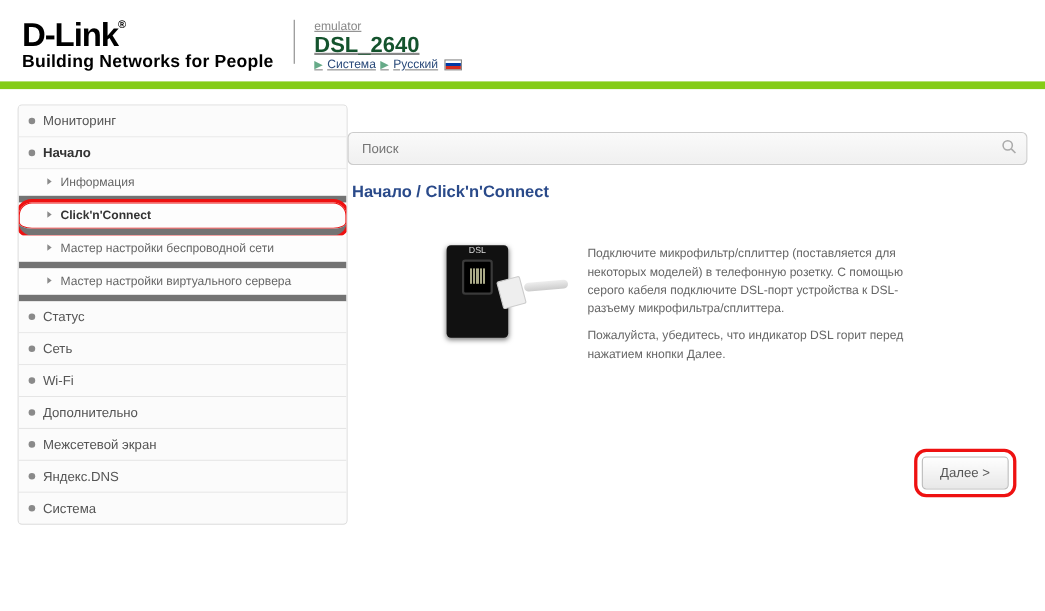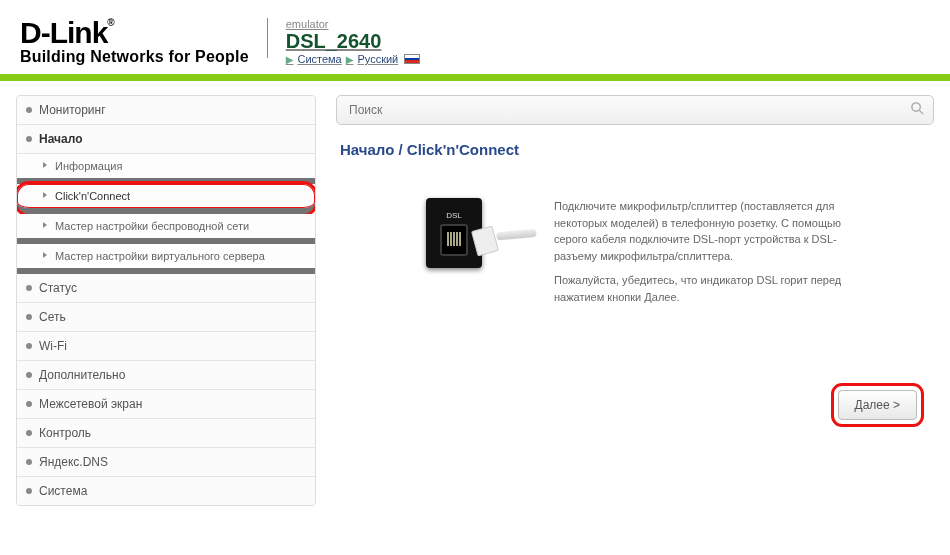--- a/index.html
+++ b/index.html
@@ -9,39 +9,39 @@
 .logo-main { font-family: "Arial Black", Arial, sans-serif; font-size: 30px; font-weight: 900; letter-spacing: -1px; color: #000; line-height: 1; }
 .logo-main sup { font-size: 10px; vertical-align: top; }
 .logo-sub { font-size: 16px; font-weight: bold; color: #000; letter-spacing: 0.2px; }
 .vline { width: 1px; background: #888; height: 40px; margin: 0 6px; }
 .model-block { display: flex; flex-direction: column; font-size: 11px; color: #888; text-decoration: underline; }
 .model-name { font-size: 20px; font-weight: bold; color: #14532d; }
 .model-links { display: flex; gap: 4px; align-items: center; font-size: 11px; }
 .model-links .caret { color: #6a8; font-size: 10px; }
 .model-links a { color: #2a4a7a; text-decoration: none; }
 .flag { width: 16px; height: 10px; display: inline-block; background: linear-gradient(to bottom, #fff 0 33%, #0039A6 33% 66%, #D52B1E 66% 100%); border: 1px solid #888; vertical-align: middle; margin-left: 2px; }
-.content { display: flex; gap: 20px; padding: 14px 16px 30px 16px; }
+.content { display: flex; padding: 14px 16px 30px 16px; align-items: center; }
 .sidebar { width: 300px; flex-shrink: 0; }
 .menu { border: 1px solid #ddd; border-radius: 4px; overflow: hidden; }
 .menu-item { padding: 7px 10px 7px 22px; border-bottom: 1px solid #e5e5e5; font-size: 12px; color: #555; cursor: pointer; position: relative; background: #fbfbfb; }
 .menu-item:last-child { border-bottom: none; }
 .menu-item.top::before { content: ""; position: absolute; left: 9px; top: 11px; width: 6px; height: 6px; border-radius: 50%; background: #8a8a8a; }
 .menu-item.expanded { font-weight: bold; color: #333; }
 .menu-sub { padding: 6px 10px 6px 38px; border-bottom: 6px solid #737373; font-size: 11px; color: #666; cursor: pointer; position: relative; background: #fdfdfd; }
 .menu-sub::before { content: ""; position: absolute; left: 26px; top: 8px; width: 0; height: 0; border-left: 4px solid #8a8a8a; border-top: 3px solid transparent; border-bottom: 3px solid transparent; }
-.menu-sub.active { font-weight: normal; color: #333; }
+.menu-sub.active { font-weight: bold; color: #333; }
 .highlight-ring { box-shadow: 0 0 0 3px #e11, inset 0 0 0 1px #e11; border-radius: 12px; }
 .main { flex: 1; display: flex; flex-direction: column; }
 .searchbar { position: relative; margin-bottom: 16px; text-decoration: underline; }
 .searchbar input { width: 100%; padding: 7px 30px 7px 12px; border: 1px solid #ccc; border-radius: 5px; font-size: 12px; color: #bbb; background: linear-gradient(#fafafa,#f0f0f0); }
 .search-icon { position: absolute; right: 9px; top: 6px; color: #aaa; font-size: 14px; }
 .breadcrumb { font-size: 15px; font-weight: bold; color: #2a4a8a; margin-bottom: 30px; padding-left: 4px; }
 .step-row { display: flex; gap: 28px; align-items: flex-start; padding: 10px 0 60px 90px; }
 .device-img { width: 100px; flex-shrink: 0; position: relative; }
-.dsl-box { width: 56px; height: 70px; background: #111; border-radius: 4px; position: relative; color: #fff; font-size: 8px; padding: 13px; box-shadow: 0 2px 5px rgba(0,0,0,0.5); }
+.dsl-box { width: 56px; height: 84px; background: #111; border-radius: 4px; position: relative; color: #fff; font-size: 8px; padding: 0; box-shadow: 0 2px 5px rgba(0,0,0,0.5); }
 .dsl-label { font-size: 8px; color: #ddd; text-align: center; margin-bottom: 4px; }
 .rj-port { width: 28px; height: 32px; background: #000; border: 2px solid #3a3a3a; margin: 4px auto 0; border-radius: 3px; position: relative; }
 .rj-port::after { content:""; position:absolute; top:6px; left:5px; right:5px; bottom:8px; background: repeating-linear-gradient(to right,#aa8 0 2px,#000 2px 3px); }
 .plug { position: absolute; left: 48px; top: 30px; width: 22px; height: 26px; background: #eee; border: 1px solid #ccc; border-radius: 2px; transform: rotate(-15deg); }
 .plug::after { content:""; position:absolute; left:22px; top:10px; width:40px; height:8px; background: linear-gradient(#eee,#ccc); border-radius: 4px; transform: rotate(10deg); }
 .step-text { font-size: 11px; color: #666; line-height: 1.5; max-width: 310px; }
 .step-text p { margin-bottom: 8px; }
 .footer-btn { display: flex; justify-content: flex-end; padding-right: 10px; margin-top: 10px; }
 .next-btn { padding: 7px 16px; border: 1px solid #bbb; border-radius: 4px; background: linear-gradient(#fefefe,#e8e8e8); font-size: 12px; color: #555; cursor: pointer; }
 .next-ring { padding: 4px; border: 3px solid #e11; border-radius: 11px; display: inline-block; }
@@ -75,21 +75,20 @@
       <div class="menu-item top expanded">Начало</div>
       <div class="menu-sub">Информация</div>
       <div class="menu-sub active highlight-ring">Click'n'Connect</div>
       <div class="menu-sub">Мастер настройки беспроводной сети</div>
       <div class="menu-sub">Мастер настройки виртуального сервера</div>
       <div class="menu-item top">Статус</div>
       <div class="menu-item top">Сеть</div>
       <div class="menu-item top">Wi-Fi</div>
       <div class="menu-item top">Дополнительно</div>
       <div class="menu-item top">Межсетевой экран</div>
-      <div class="menu-item top">Контроль</div>
       <div class="menu-item top">Яндекс.DNS</div>
       <div class="menu-item top">Система</div>
     </div>
   </div>
 
   <div class="main">
     <div class="searchbar">
       <input type="text" placeholder="Поиск" style="">
       <span class="search-icon">
         <svg width="15" height="15" viewBox="0 0 16 16">

